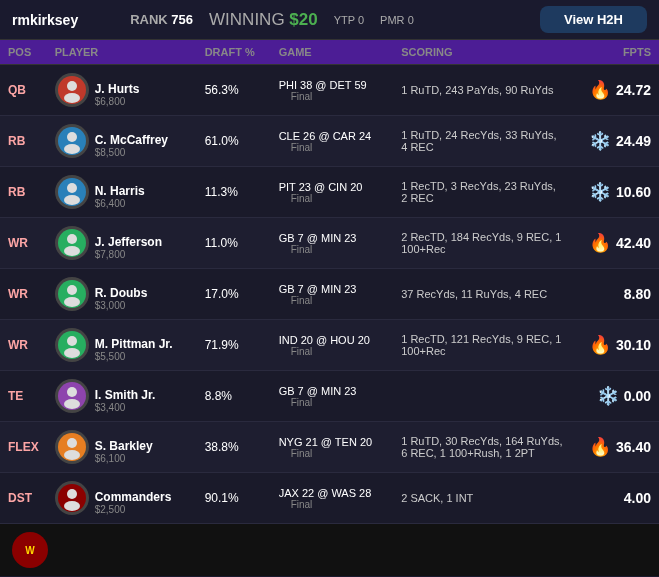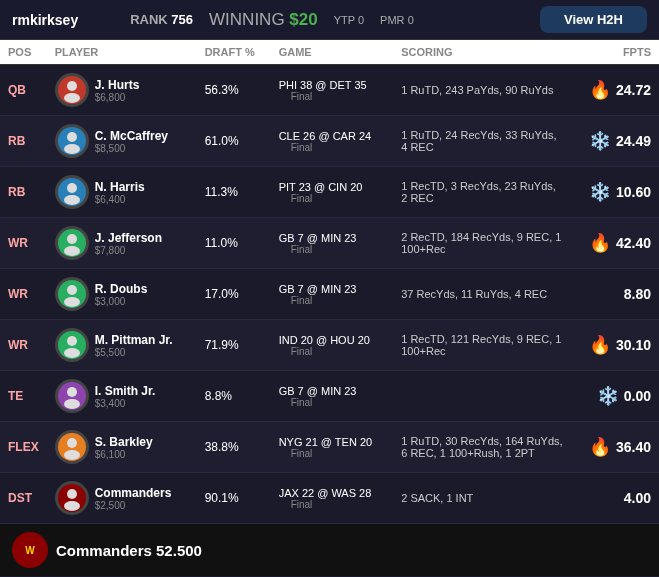--- a/index.html
+++ b/index.html
@@ -54,21 +54,21 @@
       cursor: pointer;
       font-weight: bold;
     }
 
     
     .lineup-table {
       width: 100%;
       border-collapse: collapse;
     }
     .lineup-table thead tr {
-      background: #ffffff;
+      background: #4c1d95;
     }
     .lineup-table thead th {
       color: #888;
       font-size: 11px;
       font-weight: bold;
       padding: 6px 8px;
       text-align: left;
       border-bottom: 1px solid #333;
     }
     .lineup-table thead th.right { text-align: right; }
@@ -90,21 +90,21 @@
 
     .pos-cell {
       color: #fca5a5;
       font-weight: bold;
       font-size: 12px;
       width: 36px;
     }
 
     .player-cell {
       display: flex;
-      align-items: center;
+      align-items: flex-end;
       gap: 6px;
     }
     .avatar {
       width: 34px;
       height: 34px;
       border-radius: 50%;
       overflow: hidden;
       background: #444;
       display: flex;
       align-items: center;
@@ -208,21 +208,21 @@
     </svg>
             </div>
           <div class="player-info">
             <span class="player-name">J. Hurts</span>
             <span class="player-salary">$6,800</span>
           </div>
         </div>
       </td>
       <td class="draft-pct">56.3%</td>
       <td class="game-cell">
-        <div class="game-matchup">PHI 38 @ DET 35</div>
+        <div class="game-matchup">PHI 38 @ DET 59</div>
         <div class="game-status">Final</div>
       </td>
       <td class="scoring-cell">1 RuTD, 243 PaYds, 90 RuYds</td>
       <td class="fpts-cell">
         <div class="fpts-wrapper">
           <span class="fire-icon">🔥</span>
           <span>24.72</span>
         </div>
       </td>
     </tr>
@@ -464,16 +464,13 @@
 
           <span>4.00</span>
         </div>
       </td>
     </tr>
     </tbody>
 </table>
 
 <div class="footer">
   <div class="footer-team-logo">W</div>
-  <span class="footer-team-name">
-    <span>Commanders</span> <span>52.500</span>
-  </span>
 </div>
 
 </body></html>

